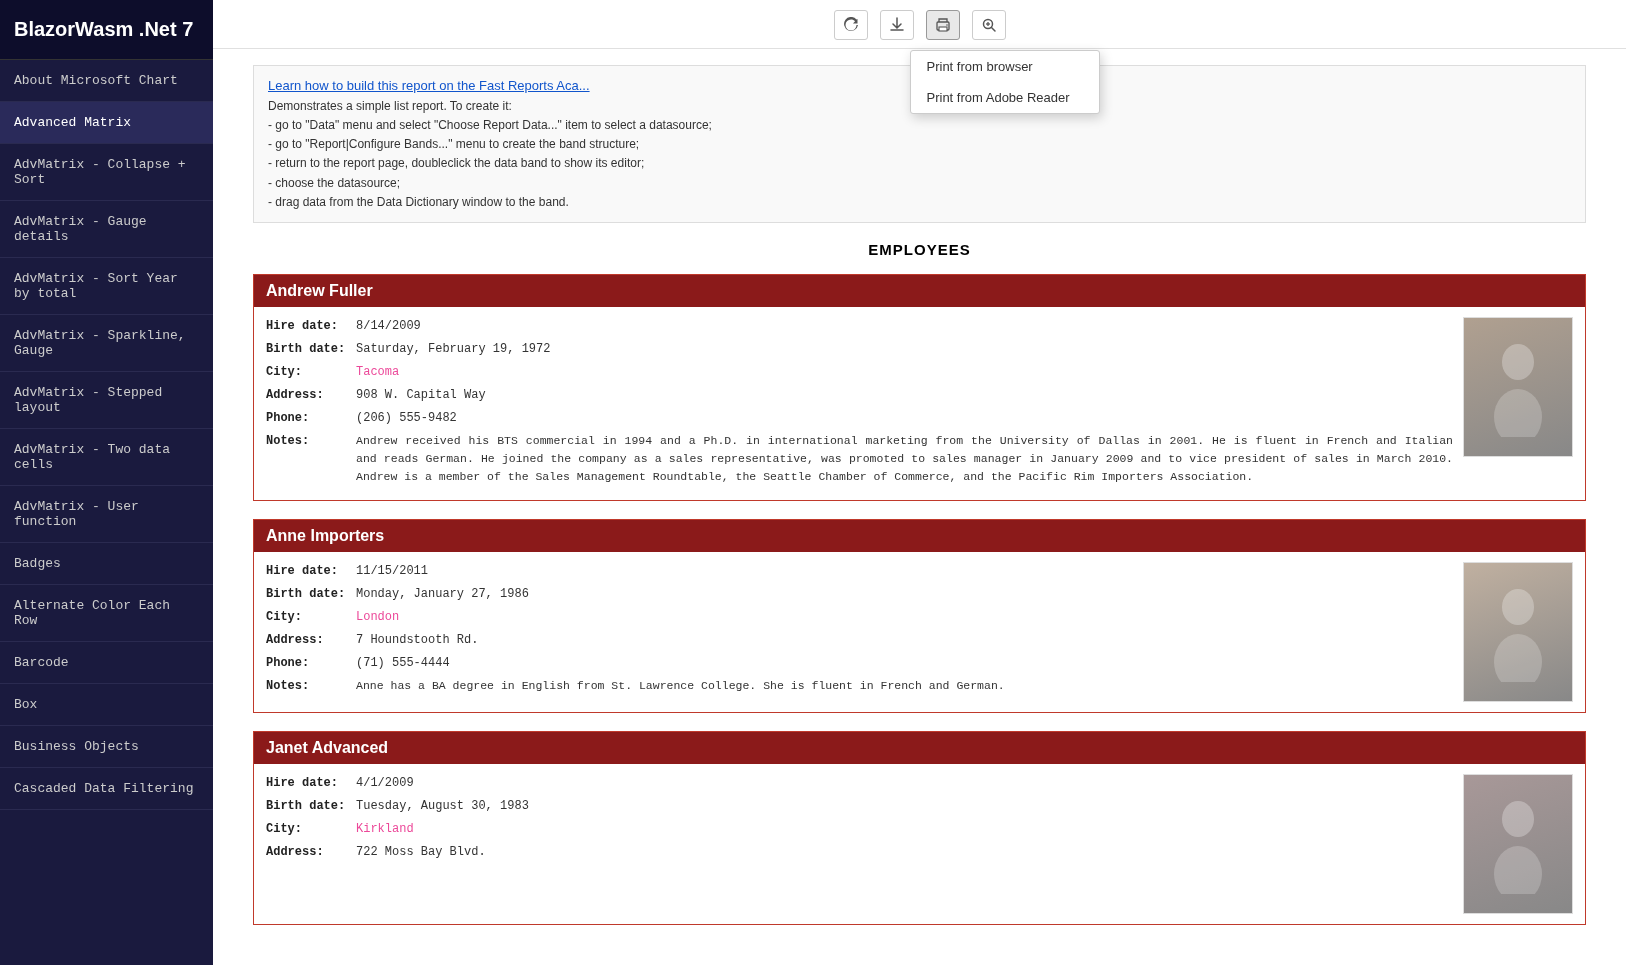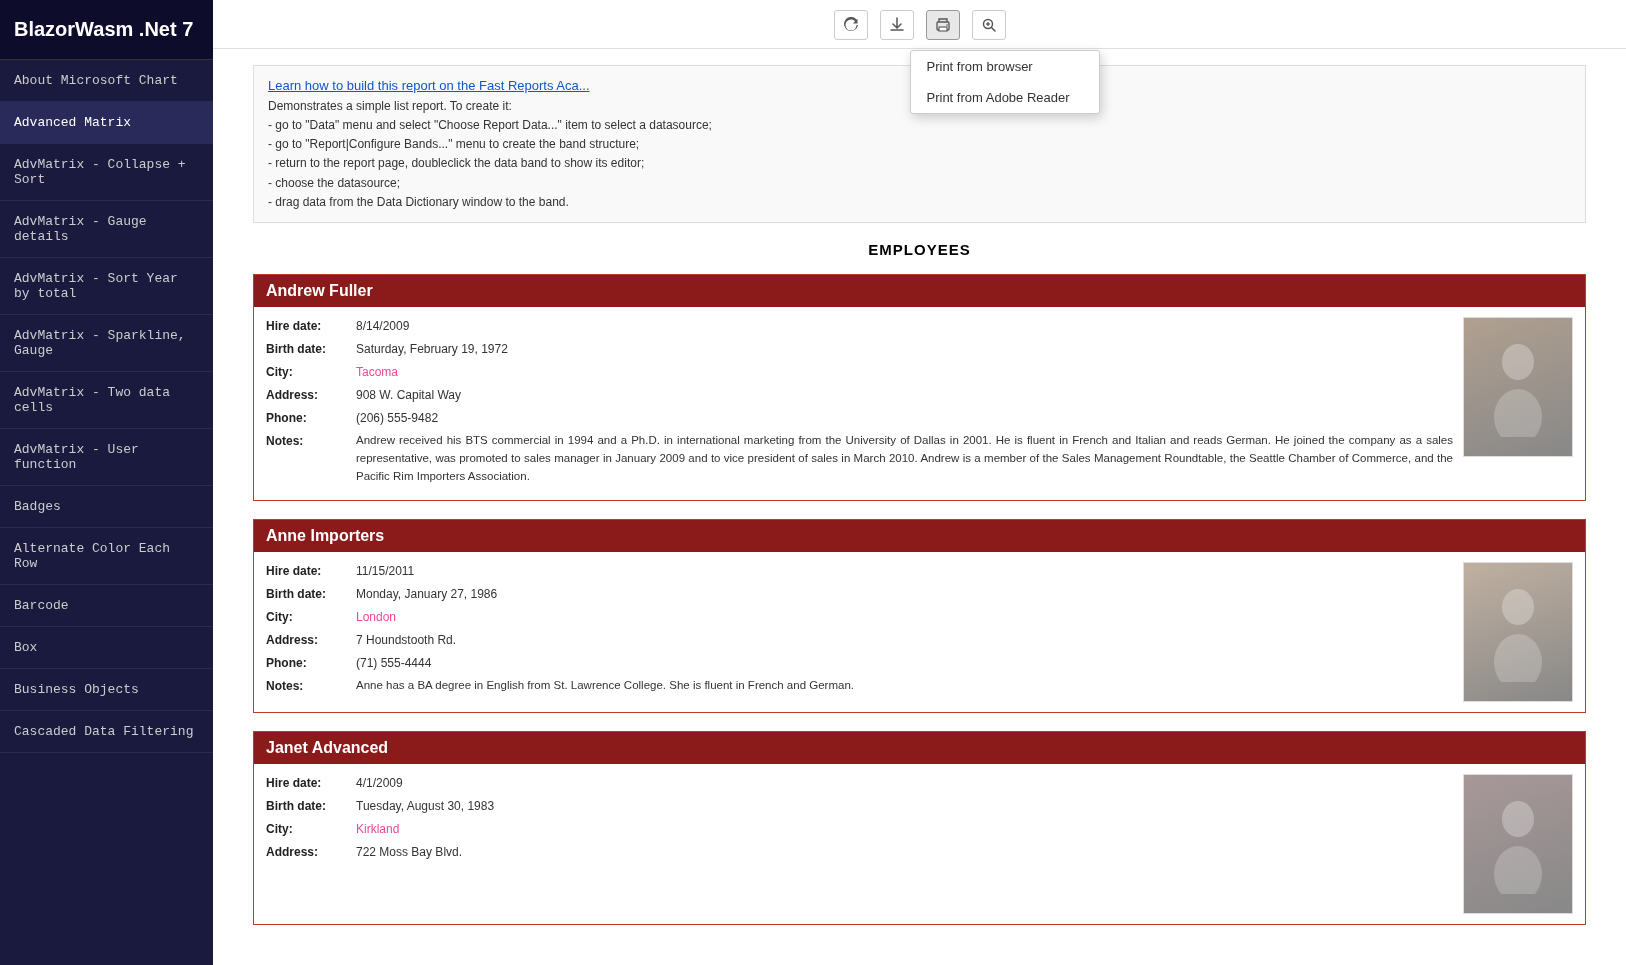--- a/index.html
+++ b/index.html
@@ -134,20 +134,21 @@
       background: #8b1a1a;
       color: #fff;
       font-weight: bold;
       font-size: 16px;
       padding: 7px 12px;
     }
     .employee-body {
       display: flex;
       padding: 10px 12px;
       gap: 10px;
+      font-family: Liberation Mono, monospace;
     }
     .employee-info {
       flex: 1;
     }
     .employee-photo {
       width: 110px;
       min-width: 110px;
       height: 140px;
       border: 1px solid #ddd;
       background: #ccc;
@@ -188,20 +189,21 @@
 <div id="sidebar">
   <div class="app-title">BlazorWasm .Net 7</div>
   <div id="nav-items">
 
   <div class="nav-item">About Microsoft Chart</div>
       <div class="nav-item active">Advanced Matrix</div>
       <div class="nav-item">AdvMatrix - Collapse + Sort</div>
       <div class="nav-item">AdvMatrix - Gauge details</div>
       <div class="nav-item">AdvMatrix - Sort Year by total</div>
       <div class="nav-item">AdvMatrix - Sparkline, Gauge</div>
+      <div class="nav-item">AdvMatrix - Stepped layout</div>
       <div class="nav-item">AdvMatrix - Two data cells</div>
       <div class="nav-item">AdvMatrix - User function</div>
       <div class="nav-item">Badges</div>
       <div class="nav-item">Alternate Color Each Row</div>
       <div class="nav-item">Barcode</div>
       <div class="nav-item">Box</div>
       <div class="nav-item">Business Objects</div>
       <div class="nav-item">Cascaded Data Filtering</div>
     </div>
 </div>

